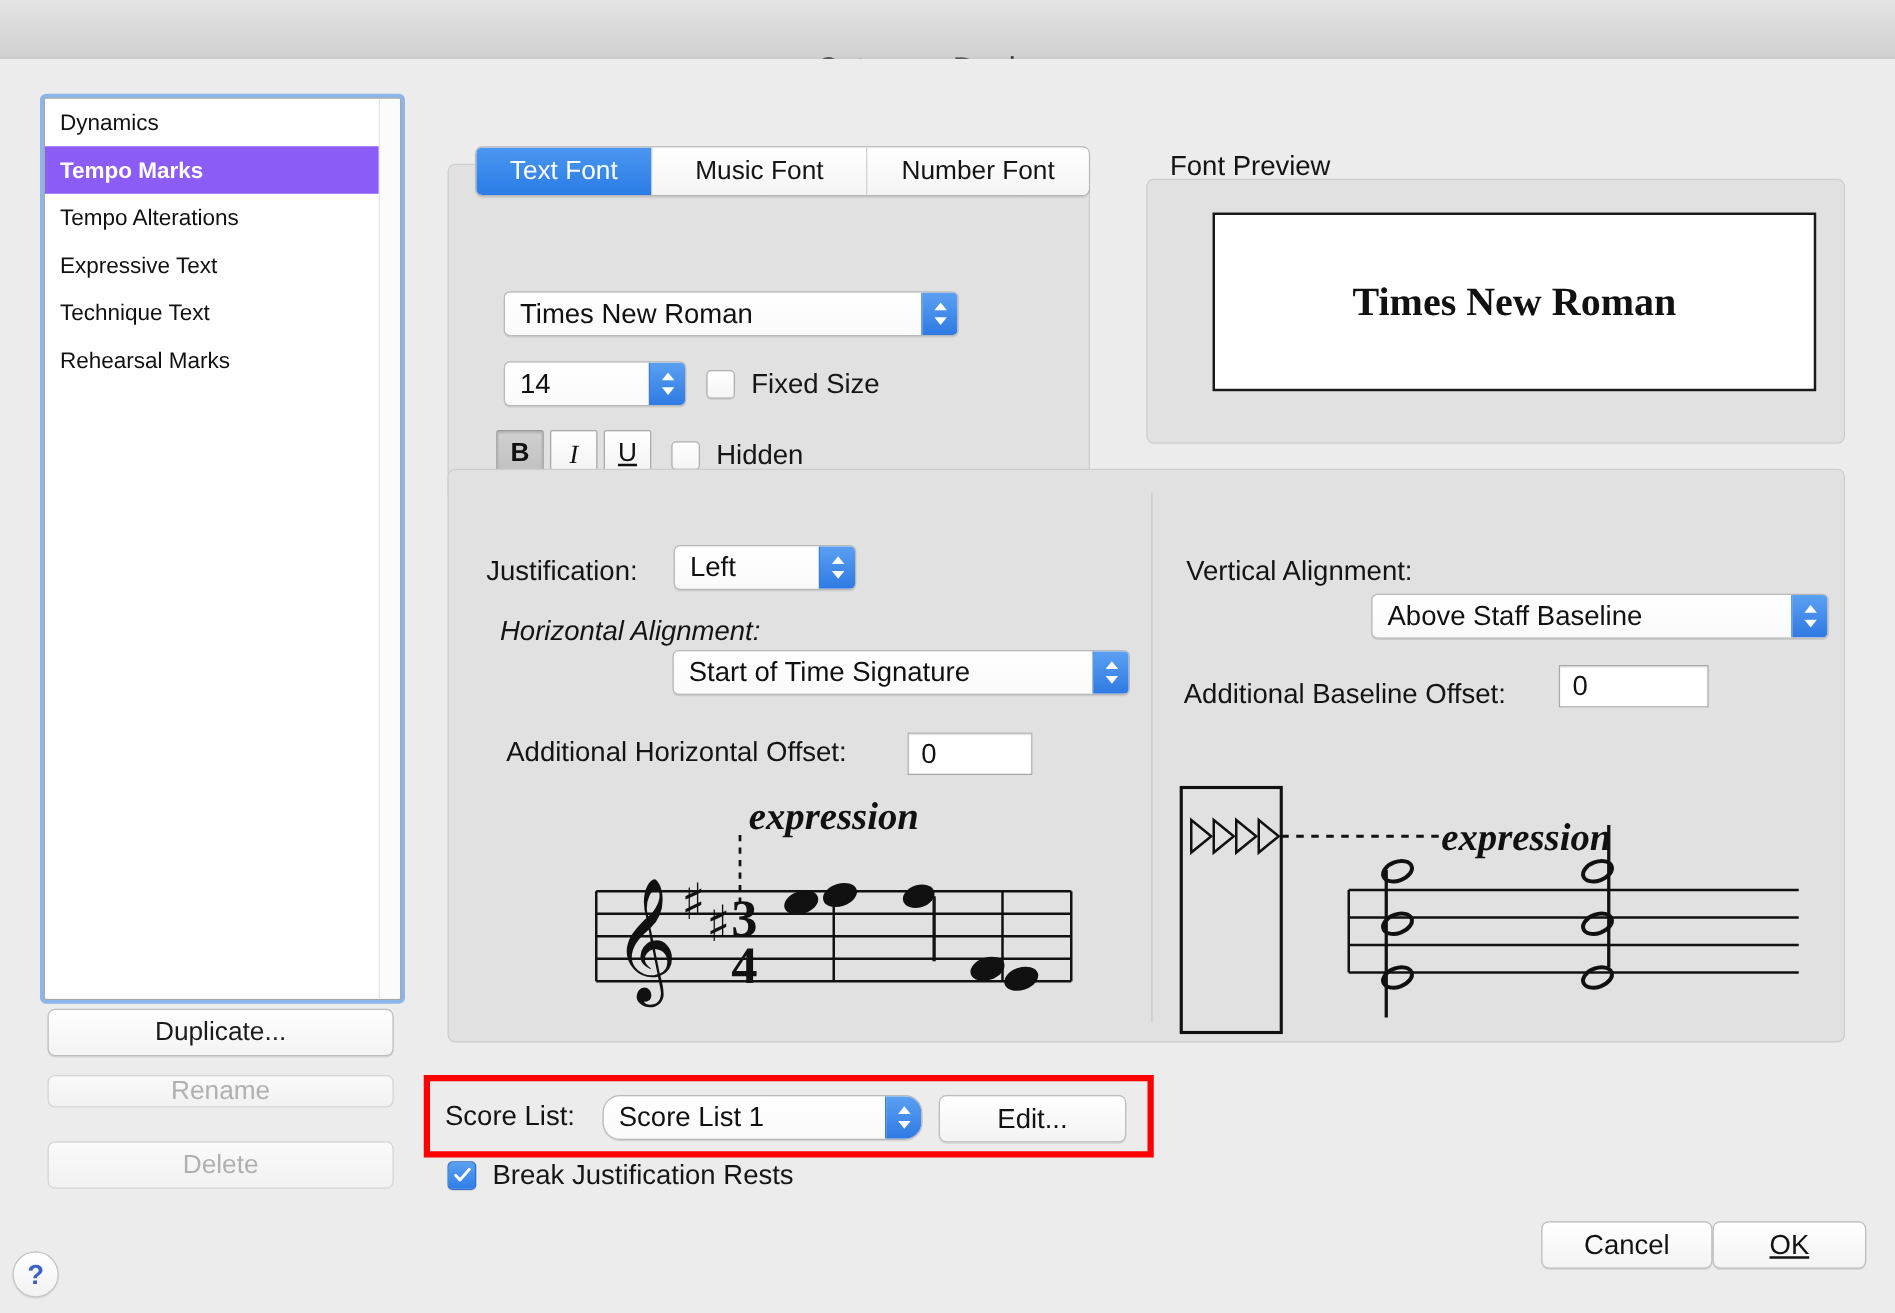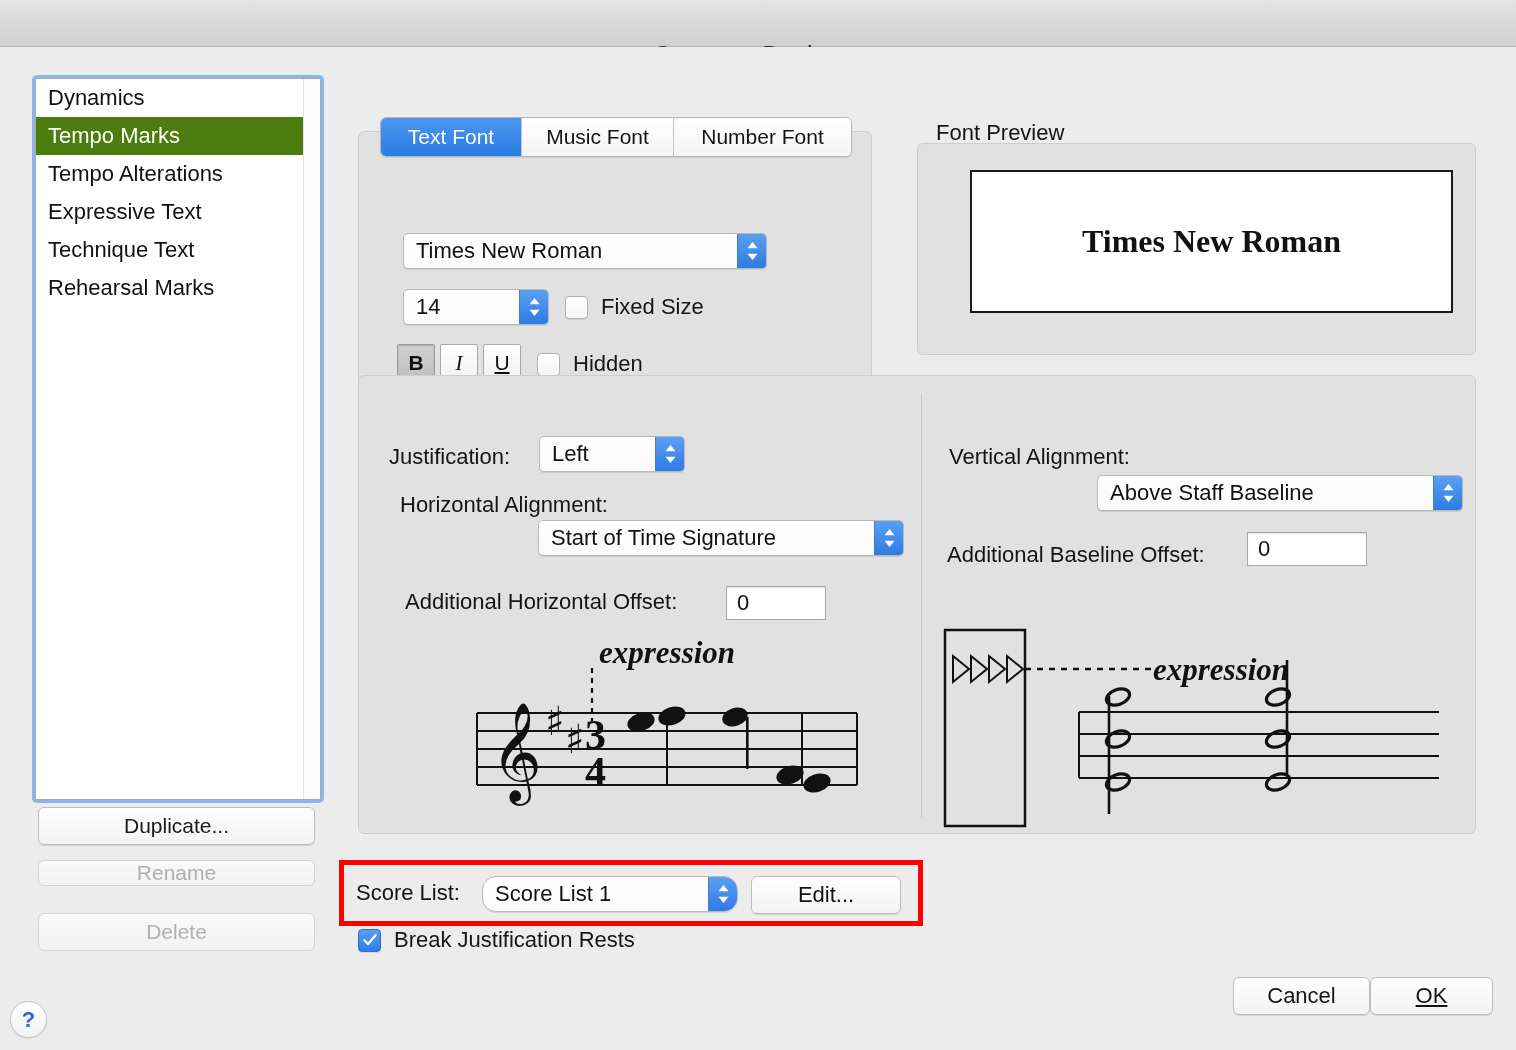--- a/index.html
+++ b/index.html
@@ -67,28 +67,29 @@
     right: 0; top: 0;
     width: 17px; height: 100%;
     background: #fbfbfb;
     border-left: 1px solid #e3e3e3;
     box-sizing: border-box;
   }
   .list-item {
     height: 38px;
     line-height: 38px;
     padding-left: 12px;
-    font-size: 22px;
+    font-size: 18px;
     color: #111111;
     white-space: nowrap;
     overflow: hidden;
   }
   .list-item.selected {
-    background: #4d7c0f;
+    background: #8b5cf6;
     color: #ffffff;
+    font-weight: bold;
   }
 
   
   .btn {
     background: linear-gradient(to bottom, #ffffff 0%, #f3f3f3 100%);
     border: 1px solid #bdbdbd;
     border-radius: 6px;
     box-sizing: border-box;
     text-align: center;
     color: #1a1a1a;
@@ -352,21 +353,21 @@
   <div class="btn" id="duplicate-btn">Duplicate...</div>
   <div class="btn disabled" id="rename-btn">Rename</div>
   <div class="btn disabled" id="delete-btn">Delete</div>
 
   <div class="help-btn">?</div>
 
   <div class="panel" id="font-panel">
 
     <div class="tabbar">
       <div class="tab active" style="width:141px">Text Font</div>
-      <div class="tab" style="width:152px">Music Font</div>
+      <div class="tab" style="width:172px">Music Font</div>
       <div class="tab" style="width:177px">Number Font</div>
     </div>
 
     <div class="popup" style="position:absolute; left:44px; top:101px; width:364px; height:36px;">
       <span class="pv">Times New Roman</span>
       <span class="parrow">
         <svg class="chev" width="15" height="22" viewBox="0 0 15 22" aria-hidden="true">
           <path d="M7.5 2 L12.5 8.2 L2.5 8.2 Z" fill="#ffffff"></path>
           <path d="M7.5 20 L12.5 13.8 L2.5 13.8 Z" fill="#ffffff"></path>
         </svg>
@@ -414,21 +415,21 @@
     <div class="popup" style="position:absolute; left:180px; top:60px; width:146px; height:36px;">
       <span class="pv">Left</span>
       <span class="parrow">
         <svg class="chev" width="15" height="22" viewBox="0 0 15 22" aria-hidden="true">
           <path d="M7.5 2 L12.5 8.2 L2.5 8.2 Z" fill="#ffffff"></path>
           <path d="M7.5 20 L12.5 13.8 L2.5 13.8 Z" fill="#ffffff"></path>
         </svg>
       </span>
     </div>
 
-    <span class="poslabel" style="left:41px; top:116px;">Horizontal Alignment:</span>
+    <span class="poslabel" style="left:41px; top:116px;font-style:italic;">Horizontal Alignment:</span>
     <div class="popup" style="position:absolute; left:179px; top:144px; width:366px; height:36px;">
       <span class="pv">Start of Time Signature</span>
       <span class="parrow">
         <svg class="chev" width="15" height="22" viewBox="0 0 15 22" aria-hidden="true">
           <path d="M7.5 2 L12.5 8.2 L2.5 8.2 Z" fill="#ffffff"></path>
           <path d="M7.5 20 L12.5 13.8 L2.5 13.8 Z" fill="#ffffff"></path>
         </svg>
       </span>
     </div>
 

